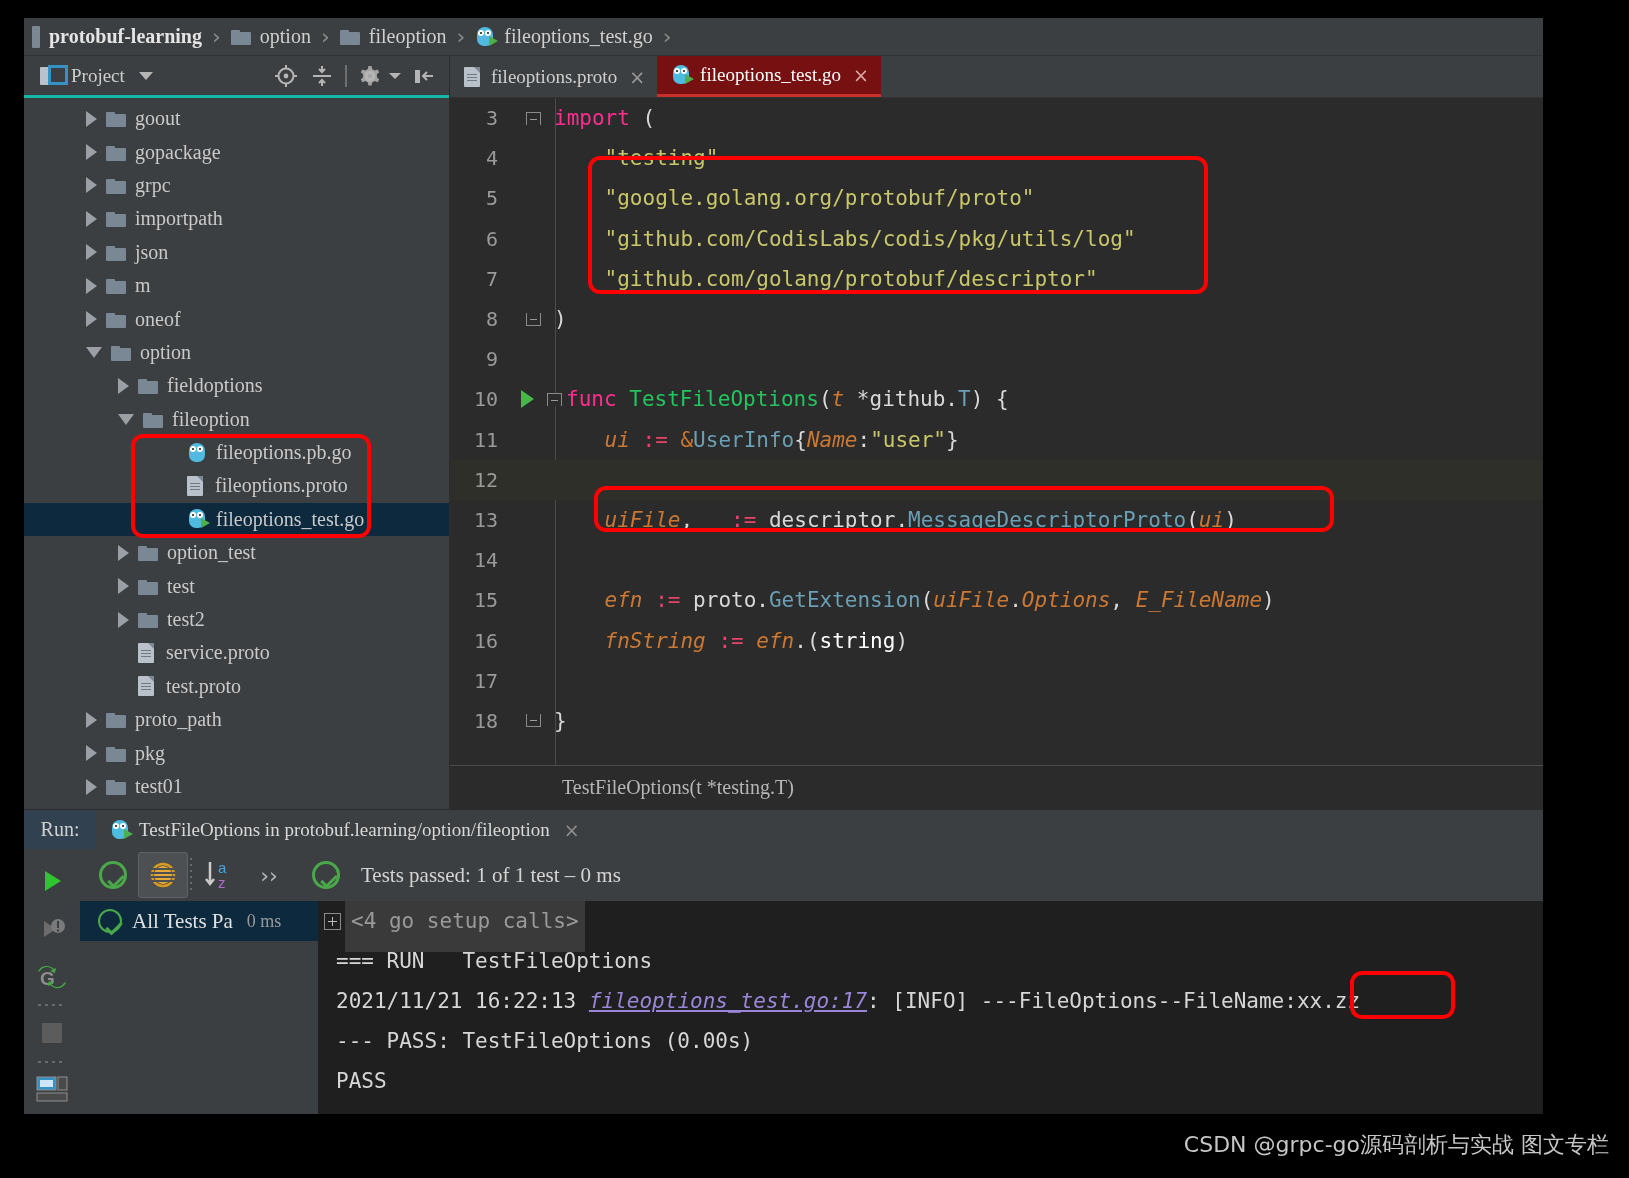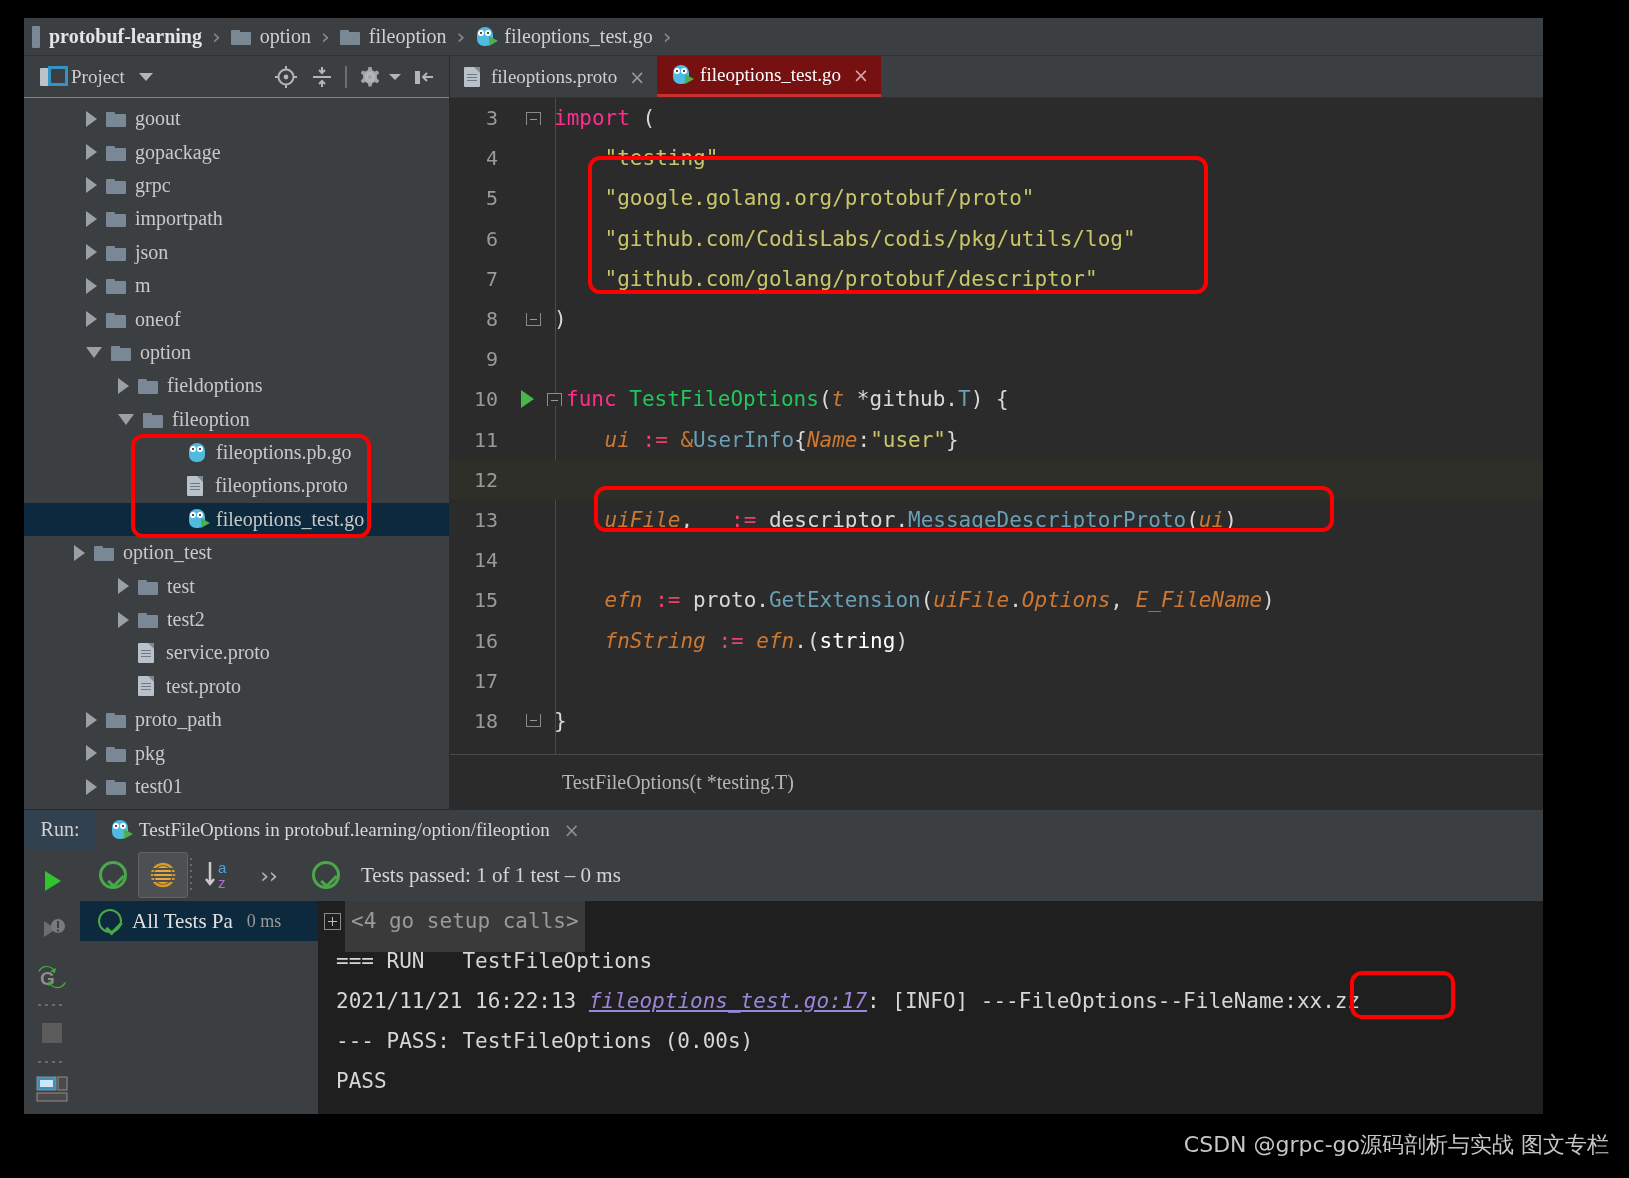--- a/index.html
+++ b/index.html
@@ -69,21 +69,21 @@
   
   .main { display: flex; height: 753px; }
 
   
   .project {
     width: 426px; background: #3c3f41; border-right: 1px solid #2b2b2b;
     display: flex; flex-direction: column;
   }
   .project-head {
     height: 42px; display:flex; align-items:center; padding: 0 8px 0 16px;
-    border-bottom: 1px solid #14b8a6;
+    border-bottom: 3px solid #14b8a6;
   }
   .proj-icon { width:22px;height:22px;position:relative;margin-right:9px;}
   .proj-icon::before{content:"";position:absolute;left:0;top:2px;width:14px;height:18px;background:#b9c2ca;border-radius:1px;}
   .proj-icon::after{content:"";position:absolute;left:8px;top:0px;width:14px;height:14px;border:3px solid #3592c4;background:#3c3f41;}
   .proj-title { color:#cfcfcf; font-size:19px; }
   .caret-dn {
     width:0;height:0;border-left:7px solid transparent;border-right:7px solid transparent;
     border-top:8px solid #b5b5b5; margin-left:14px;
   }
   .proj-tools { margin-left:auto; display:flex; align-items:center; gap:10px; padding-right:4px;}
@@ -139,21 +139,21 @@
   .dim { color:#ffffff; }
   .op { color:#e8436a; }
   .hint {
     background:#4b4b4b; color:#a0a0a0; font-size:16px; padding:2px 6px; border-radius:3px;
     font-family:"Liberation Sans", sans-serif; margin:0 2px;
   }
   .vline {
     position:absolute; left:105px; top:0; bottom:0; width:1px; background:#4b4b4b;
   }
   .bcbar {
-    height:55px; background:#2b2b2b; border-top:1px solid #4b4b4b;
+    height:44px; background:#2b2b2b; border-top:1px solid #4b4b4b;
     display:flex; align-items:center; padding-left:112px; color:#b6b6b6; font-size:20px;
   }
   
   .runwrap { height: 305px; display:flex; flex-direction:column; background:#3c3f41;}
   .run-titlebar { height:40px; display:flex; align-items:center; background:#3c3f41; border-top:1px solid #2b2b2b;}
   .run-label { width:72px; background:#31414f; height:40px; display:flex;align-items:center;justify-content:center;
     color:#d0d0d0; font-size:20px;}
   .run-tab { display:flex;align-items:center; height:40px; padding:0 12px 0 14px; background:#3c3f41; color:#d8d8d8; font-size:19px;}
   .run-tab .x { margin-left:14px; color:#8e8e8e; font-family:"DejaVu Sans",sans-serif;}
   .run-body { flex:1; display:flex; min-height:0;}
@@ -334,21 +334,21 @@
           </div>
         <div class="row sel" style="padding-left:163px">
             <span class="icon-gopher">
               <span class="gopher-body"></span>
               <span class="gopher-eye l"></span>
               <span class="gopher-eye r"></span>
               <span class="gopher-test"></span>
             </span>
             <span>fileoptions_test.go</span>
           </div>
-        <div class="row" style="padding-left:50px">
+        <div class="row" style="padding-left:94px">
             <span class="arrow"></span>
             <span class="icon-folder"></span>
             <span>option_test</span>
           </div>
         <div class="row" style="padding-left:94px">
             <span class="arrow"></span>
             <span class="icon-folder"></span>
             <span>test</span>
           </div>
         <div class="row" style="padding-left:94px">

